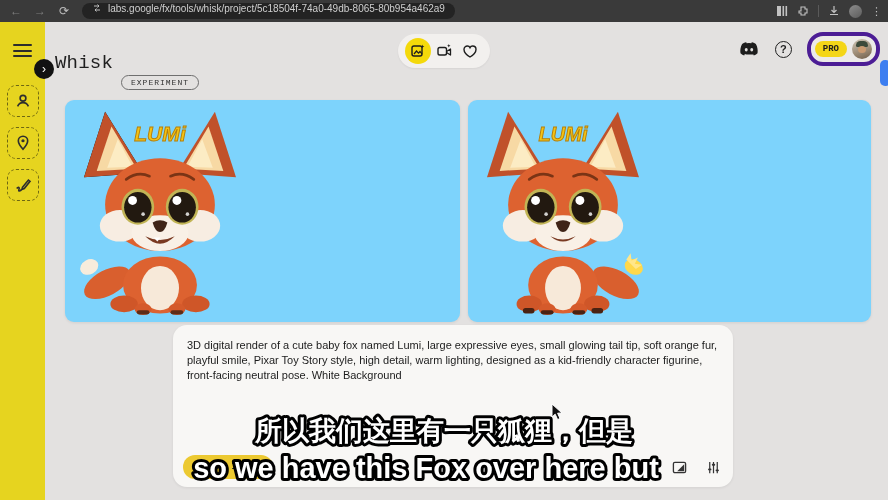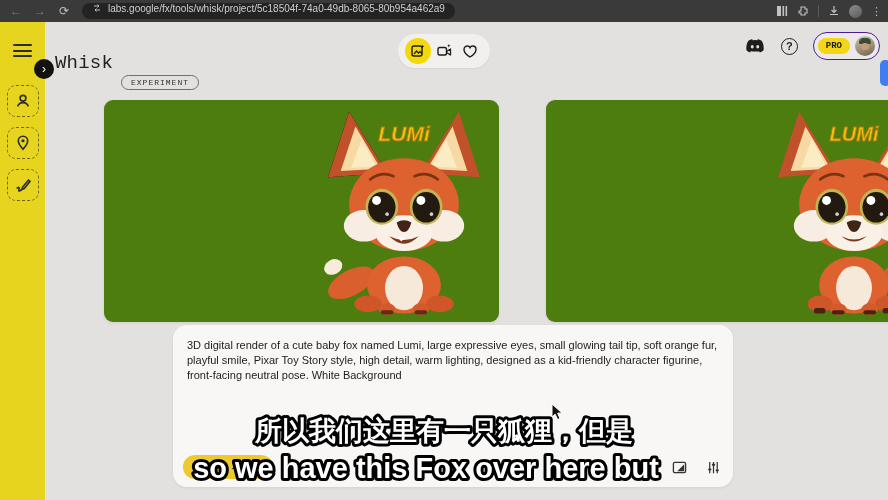--- a/index.html
+++ b/index.html
@@ -43,32 +43,32 @@
   .tool-pill { position:absolute; left:353px; top:12px; width:92px; height:34px; background:#f2f0ee;
     border-radius:18px; display:flex; align-items:center; justify-content:space-around; padding:0 7px;
     box-shadow:0 1px 2px rgba(0,0,0,.06); }
   .tool-btn { width:26px; height:26px; border-radius:50%; display:flex; align-items:center; justify-content:center; cursor:pointer; }
   .tool-btn.active { background:#f4d90a; }
   .hdr-right { position:absolute; right:8px; top:10px; display:flex; align-items:center; gap:15px; }
   .lib-btn { border:1px solid #8a8a8a; border-radius:15px; padding:6px 15px; font-family:"Liberation Mono", monospace;
     font-size:9px; font-weight:bold; letter-spacing:.5px; color:#222; background:transparent; cursor:pointer; }
   .help-ic { width:17px; height:17px; border-radius:50%; border:1.6px solid #1f1f1f; color:#1f1f1f;
     font-size:11px; font-weight:bold; display:flex; align-items:center; justify-content:center; }
-  .pro-pill { border:1px solid #4c1d95; border-radius:16px; background:#eceae8; padding:3px 4px;
+  .pro-pill { border:4px solid #4c1d95; border-radius:16px; background:#eceae8; padding:3px 4px;
     display:flex; align-items:center; gap:5px; cursor:pointer; }
   .pro-chip { background:#f4d617; border-radius:9px; font-family:"Liberation Mono", monospace; font-size:9px;
     font-weight:bold; padding:3px 8px; color:#1d1d1d; }
   .pro-avatar { width:20px; height:20px; border-radius:50%; overflow:hidden; position:relative; background:linear-gradient(160deg,#cfc6b8 0%,#9b8a74 60%,#6d5c48 100%); }
   .pro-avatar .cap { position:absolute; top:2px; left:4px; width:12px; height:6px; border-radius:6px 6px 2px 2px; background:#3c4a3a; }
   .pro-avatar .face { position:absolute; top:7px; left:6px; width:8px; height:7px; border-radius:50%; background:#c99b72; }
 
   
   .cards { position:absolute; top:78px; left:20px; display:flex; gap:8px; }
-  .img-card { background:#4d7c0f; border-radius:9px; box-shadow:0 1px 3px rgba(0,0,0,.08);
-    display:flex; align-items:center; justify-content:flex-end; overflow:hidden; cursor:pointer;margin-left:39px; }
+  .img-card { background:#7dd3fc; border-radius:9px; box-shadow:0 1px 3px rgba(0,0,0,.08);
+    display:flex; align-items:center; justify-content:flex-start; overflow:hidden; cursor:pointer; }
   .img-card.left { width:395px; height:222px; }
   .img-card.right { width:403px; height:222px; }
 
   
   .prompt-card { position:absolute; left:173px; top:325px; width:560px; height:162px; background:#f8f7f5;
     border-radius:14px; box-shadow:0 1px 3px rgba(0,0,0,.07); z-index:10; padding:13px 14px; }
   .prompt-text { font-size:11px; line-height:1.38; color:#1c1c1c; width:535px; }
   .prompt-footer { position:absolute; left:10px; right:12px; bottom:8px; display:flex; align-items:center; }
   .add-img-btn { background:#ecc931; border:none; border-radius:13px; height:24px; padding:0 13px;
     display:flex; align-items:center; gap:6px; font-family:"Liberation Mono", monospace; font-size:8.5px;

